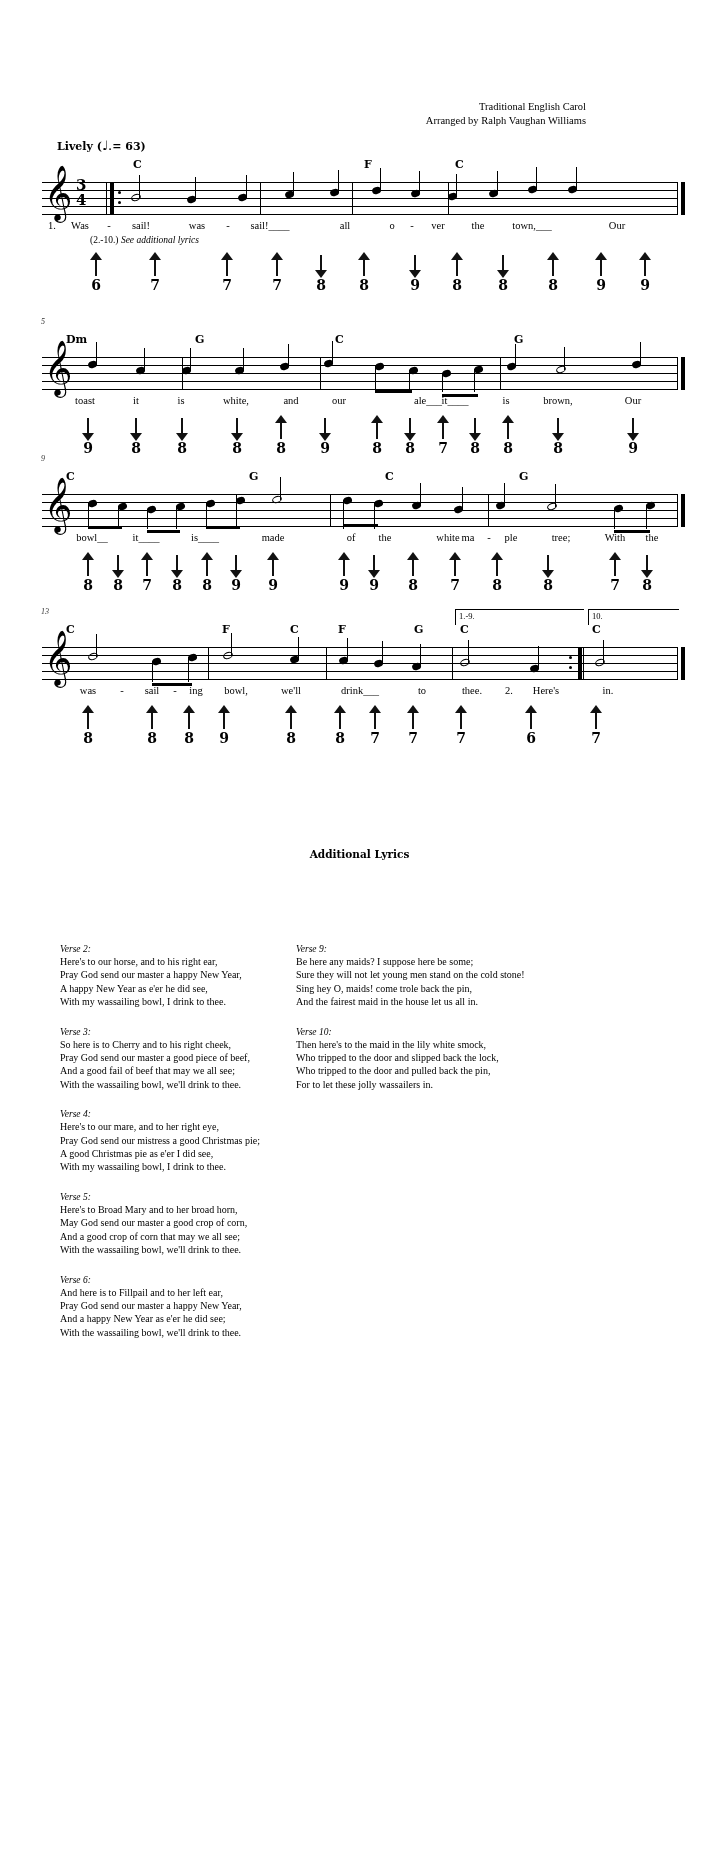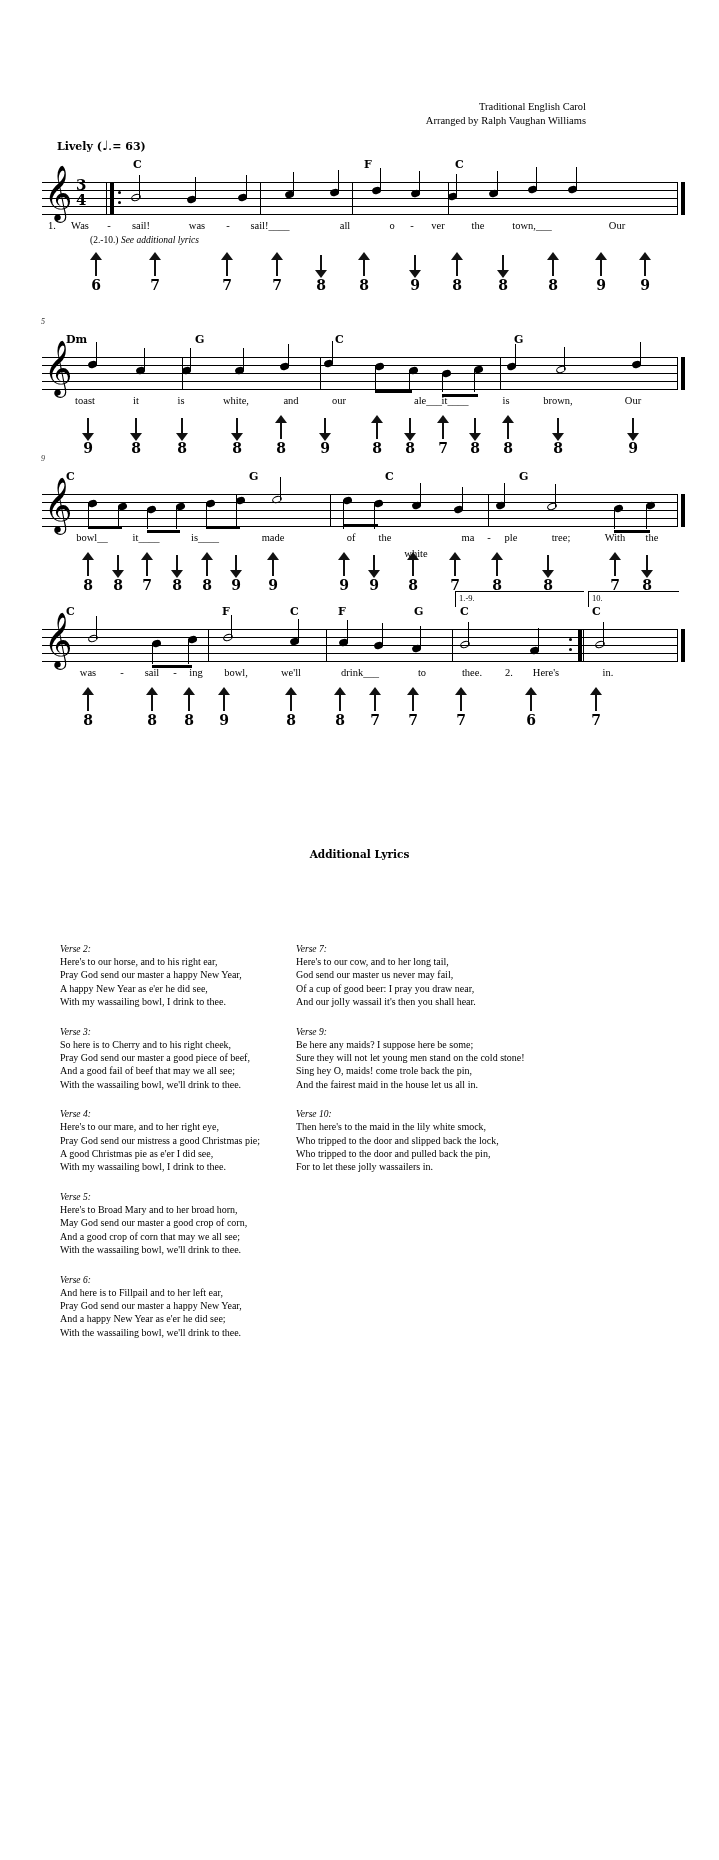--- a/index.html
+++ b/index.html
@@ -632,21 +632,21 @@
             <div class="stem down" style="height: 24px;"></div>
           </div>
         </div>
         <div class="lyrics">
           <div class="lyric" style="left: 92px;">bowl__</div>
           <div class="lyric" style="left: 146px;">it____</div>
           <div class="lyric" style="left: 205px;">is____</div>
           <div class="lyric" style="left: 273px;">made</div>
           <div class="lyric" style="left: 351px;">of</div>
           <div class="lyric" style="left: 385px;">the</div>
-          <div class="lyric" style="left: 416px; margin-top: 16px;">white</div>
+          <div class="lyric" style="left: 448px;">white</div>
           <div class="lyric" style="left: 468px;">ma</div>
           <div class="lyric" style="left: 489px;">-</div>
           <div class="lyric" style="left: 511px;">ple</div>
           <div class="lyric" style="left: 561px;">tree;</div>
           <div class="lyric" style="left: 615px;">With</div>
           <div class="lyric" style="left: 652px;">the</div>
         </div>
         <div class="tabs" style="margin-top: 6px;">
           <div class="tab up" style="left: 88px;">
             <div class="arrow">
@@ -749,20 +749,23 @@
           <div class="tab down" style="left: 647px;">
             <div class="arrow">
               <span class="shaft"></span>
               <span class="tip"></span>
             </div>
             <div class="num">8</div>
           </div>
         </div>
       </div>
       <div class="system" style="top: 605px;">
+        <div class="sys-meta">
+          <div class="measure-no">13</div>
+        </div>
         <div class="chords">
           <div class="chord" style="left: 66px;">C</div>
           <div class="chord" style="left: 222px;">F</div>
           <div class="chord" style="left: 290px;">C</div>
           <div class="chord" style="left: 338px;">F</div>
           <div class="chord" style="left: 414px;">G</div>
           <div class="chord" style="left: 460px;">C</div>
           <div class="chord" style="left: 592px;">C</div>
           <div class="volta" style="left: 455px; width: 128px; top: -14px;">
             <span>1.-9.</span>
@@ -968,27 +971,20 @@
         <div class="verse">
           <div class="vlabel">Verse 6:</div>
           <div class="vline">And here is to Fillpail and to her left ear,</div>
           <div class="vline">Pray God send our master a happy New Year,</div>
           <div class="vline">And a happy New Year as e'er he did see;</div>
           <div class="vline">With the wassailing bowl, we'll drink to thee.</div>
         </div>
       </div>
     <div class="vcol right" id="vcol-1">
         <div class="verse">
-          <div class="vlabel">Verse 7:</div>
-          <div class="vline">Here's to our cow, and to her long tail,</div>
-          <div class="vline">God send our master us never may fail,</div>
-          <div class="vline">Of a cup of good beer: I pray you draw near,</div>
-          <div class="vline">And our jolly wassail it's then you shall hear.</div>
-        </div>
-        <div class="verse">
           <div class="vlabel">Verse 9:</div>
           <div class="vline">Be here any maids? I suppose here be some;</div>
           <div class="vline">Sure they will not let young men stand on the cold stone!</div>
           <div class="vline">Sing hey O, maids! come trole back the pin,</div>
           <div class="vline">And the fairest maid in the house let us all in.</div>
         </div>
         <div class="verse">
           <div class="vlabel">Verse 10:</div>
           <div class="vline">Then here's to the maid in the lily white smock,</div>
           <div class="vline">Who tripped to the door and slipped back the lock,</div>

